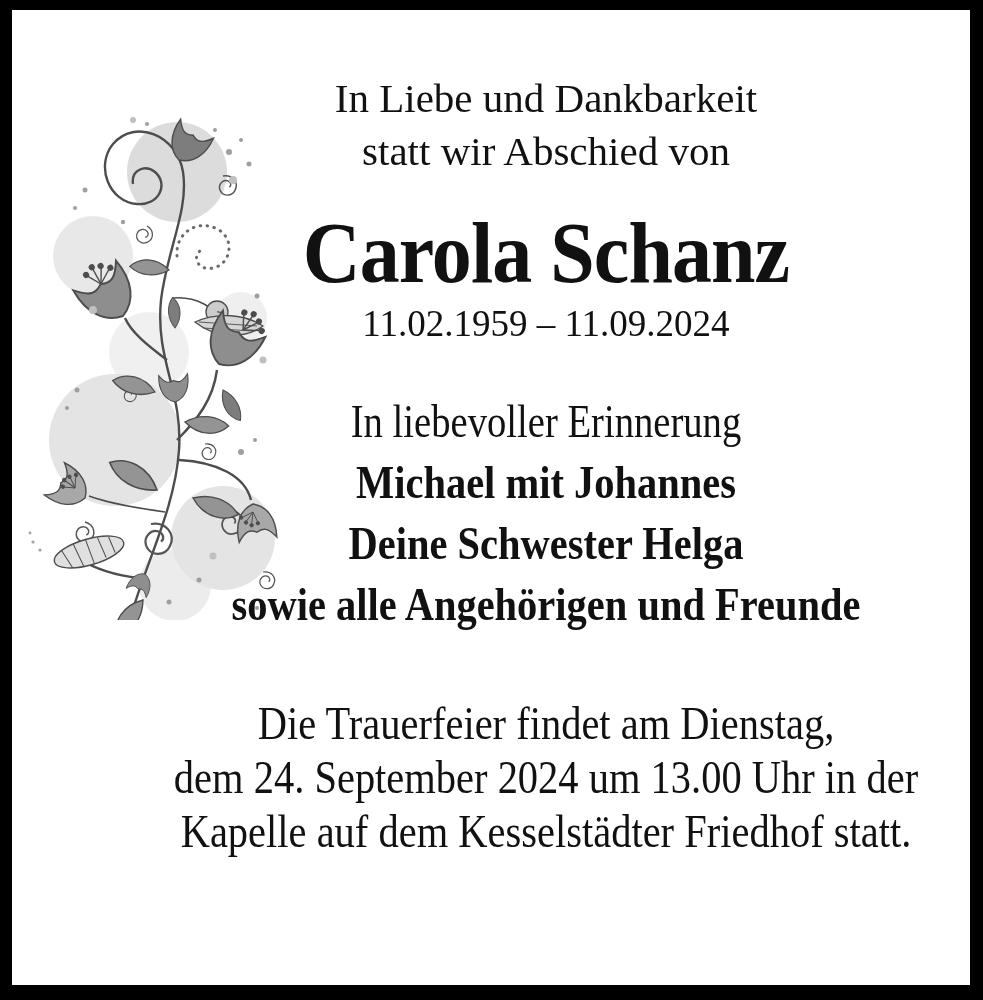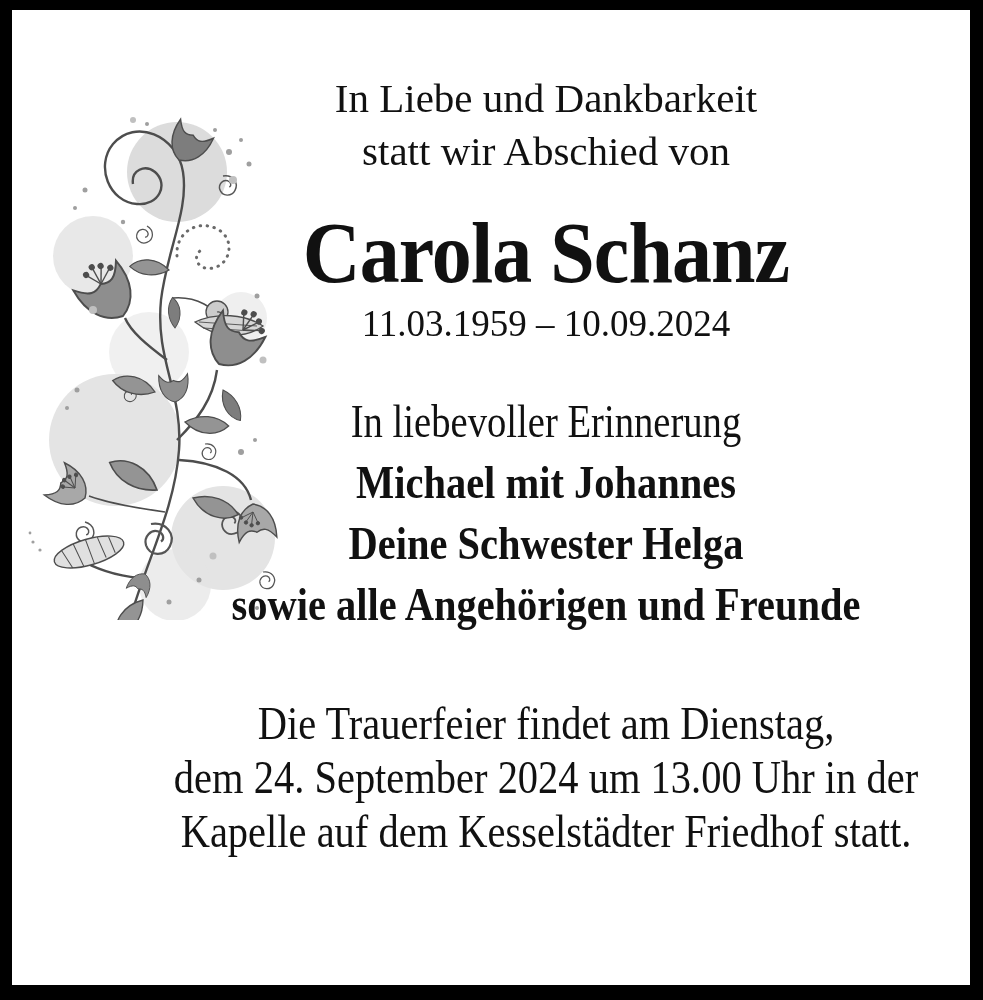--- a/index.html
+++ b/index.html
@@ -165,21 +165,21 @@
       <circle cx="186" cy="496" r="3.5" fill="#c0c0c0"></circle>
     </g>
   </svg>
 
   <main class="text-col">
     <p class="intro intro-first">In Liebe und Dankbarkeit</p>
     <p class="intro">statt wir Abschied von</p>
 
     <h1 class="name">Carola Schanz</h1>
 
-    <p class="dates">11.03.1959 – 10.09.2024</p>
+    <p class="dates">11.02.1959 – 11.09.2024</p>
 
     <p class="mem-head">In liebevoller Erinnerung</p>
     <p class="mourner">Michael mit Johannes</p>
     <p class="mourner">Deine Schwester Helga</p>
     <p class="mourner">sowie alle Angehörigen und Freunde</p>
 
     <p class="service service-first">Die Trauerfeier findet am Dienstag,</p>
     <p class="service">dem 24. September 2024 um 13.00 Uhr in der</p>
     <p class="service">Kapelle auf dem Kesselstädter Friedhof statt.</p>
   </main>

